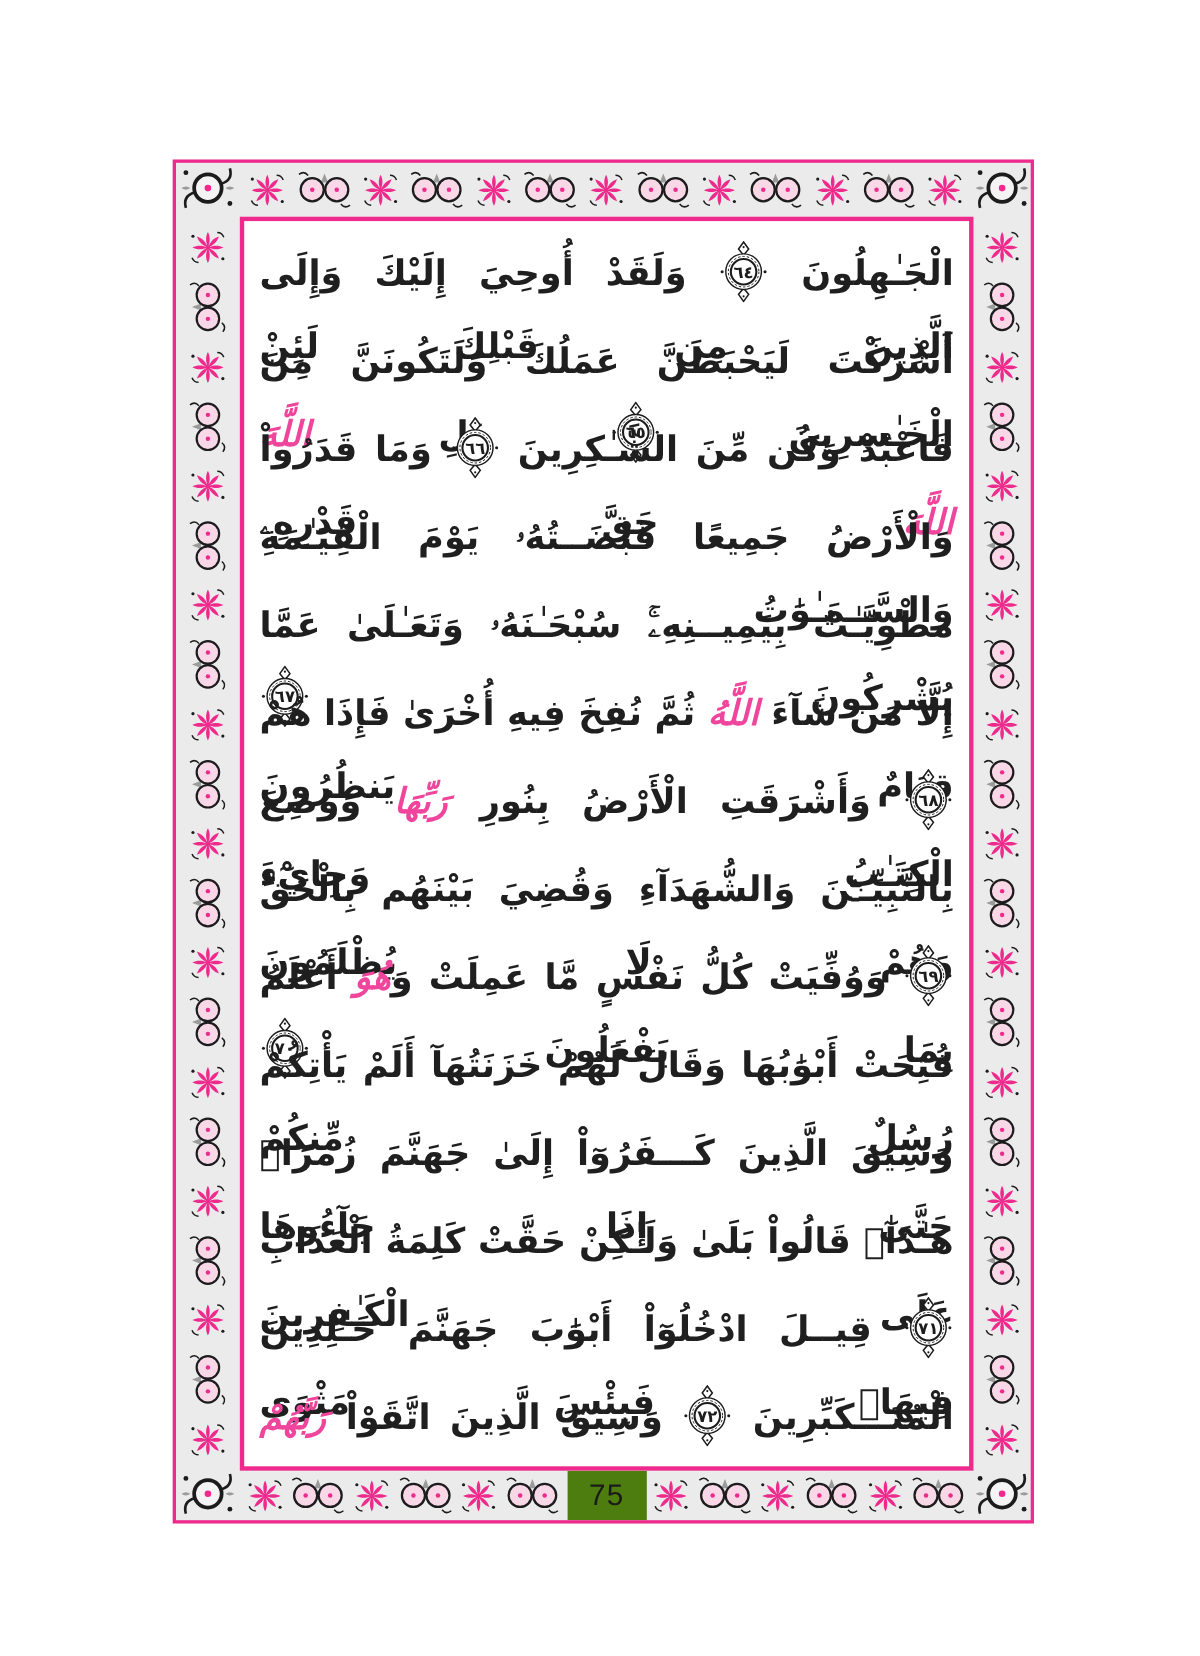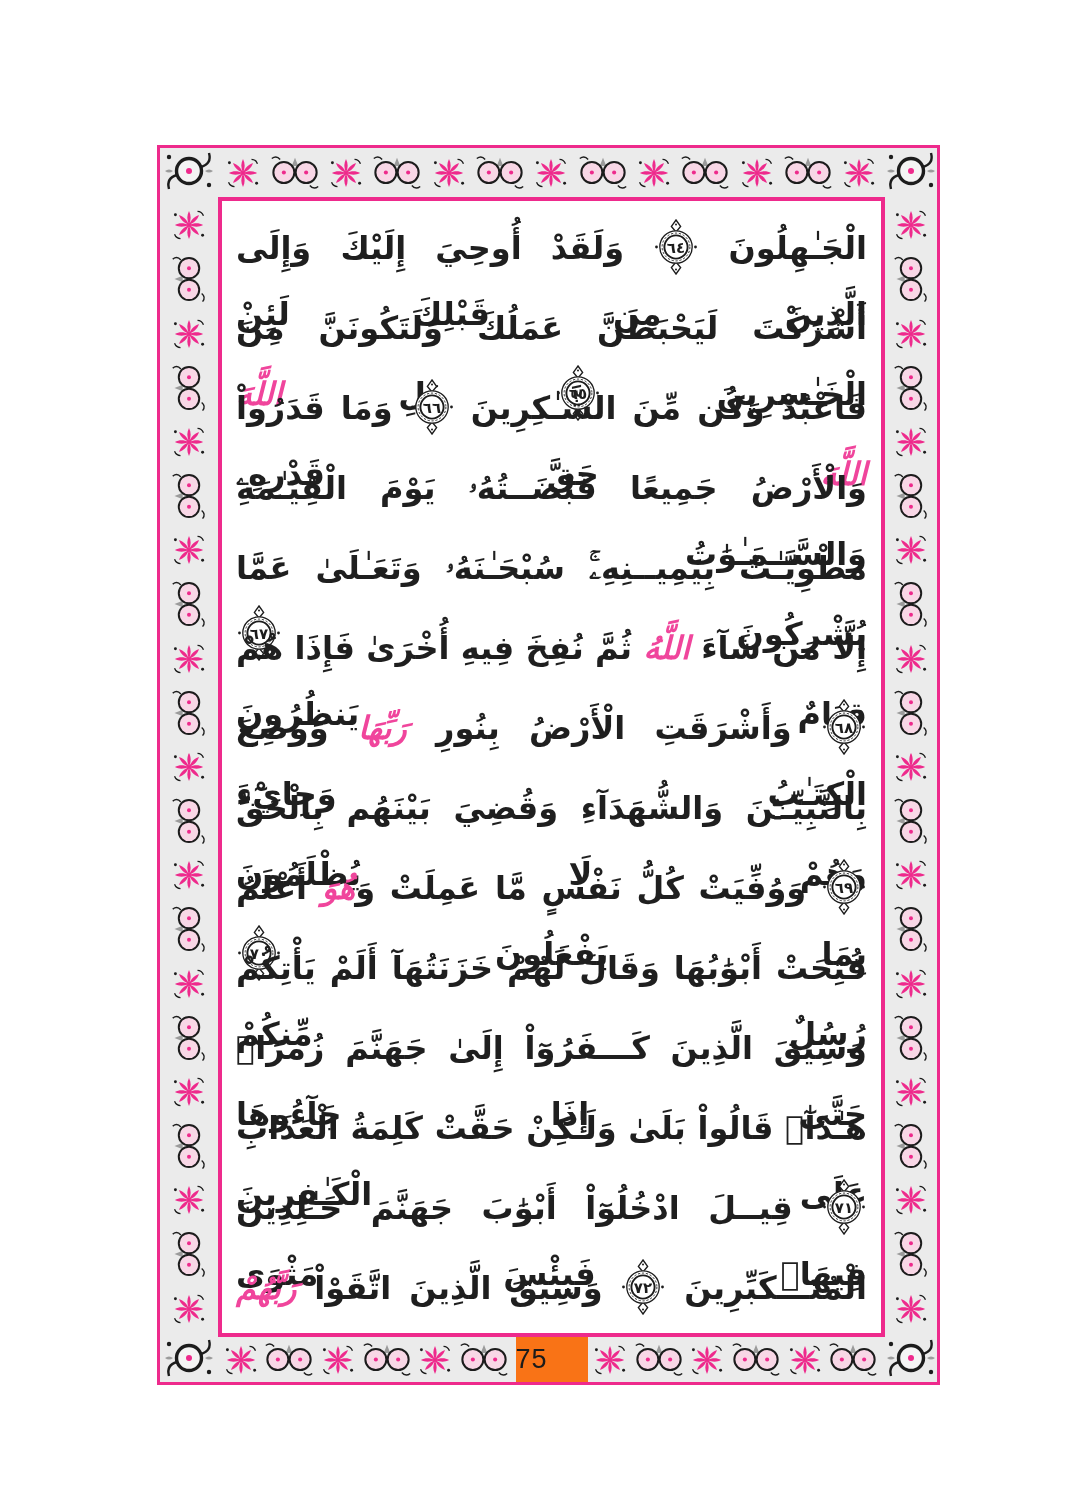--- a/index.html
+++ b/index.html
@@ -21,22 +21,22 @@
     grid-template-rows:49px 1fr 45px;
   }
   .corner{display:flex;align-items:center;justify-content:center;overflow:hidden;}
   .strip{overflow:hidden;display:flex;align-items:center;}
   .strip-h{flex-direction:row;justify-content:space-evenly;}
   .strip-v{flex-direction:column;justify-content:space-evenly;}
   .strip .motif{display:flex;align-items:center;justify-content:center;flex:0 0 auto;}
   .strip-bottom{justify-content:center;gap:0;}
   .half{flex:1 1 0;display:flex;align-items:center;justify-content:space-evenly;overflow:hidden;height:100%;}
   .pagenum-box{
-    flex:0 0 72px;height:100%;background:#f97316;
-    display:flex;align-items:center;
+    flex:0 0 72px;height:100%;background:#4d7c0f;
+    display:flex;align-items:center;justify-content:center;
   }
   .pagenum{
     font-family:"Liberation Sans", sans-serif;
     font-size:27px;color:#1b1b1b;letter-spacing:1px;
   }
   
   .center-panel{
     background:#ffffff;
     box-sizing:border-box;
     border:4px solid var(--pink);

